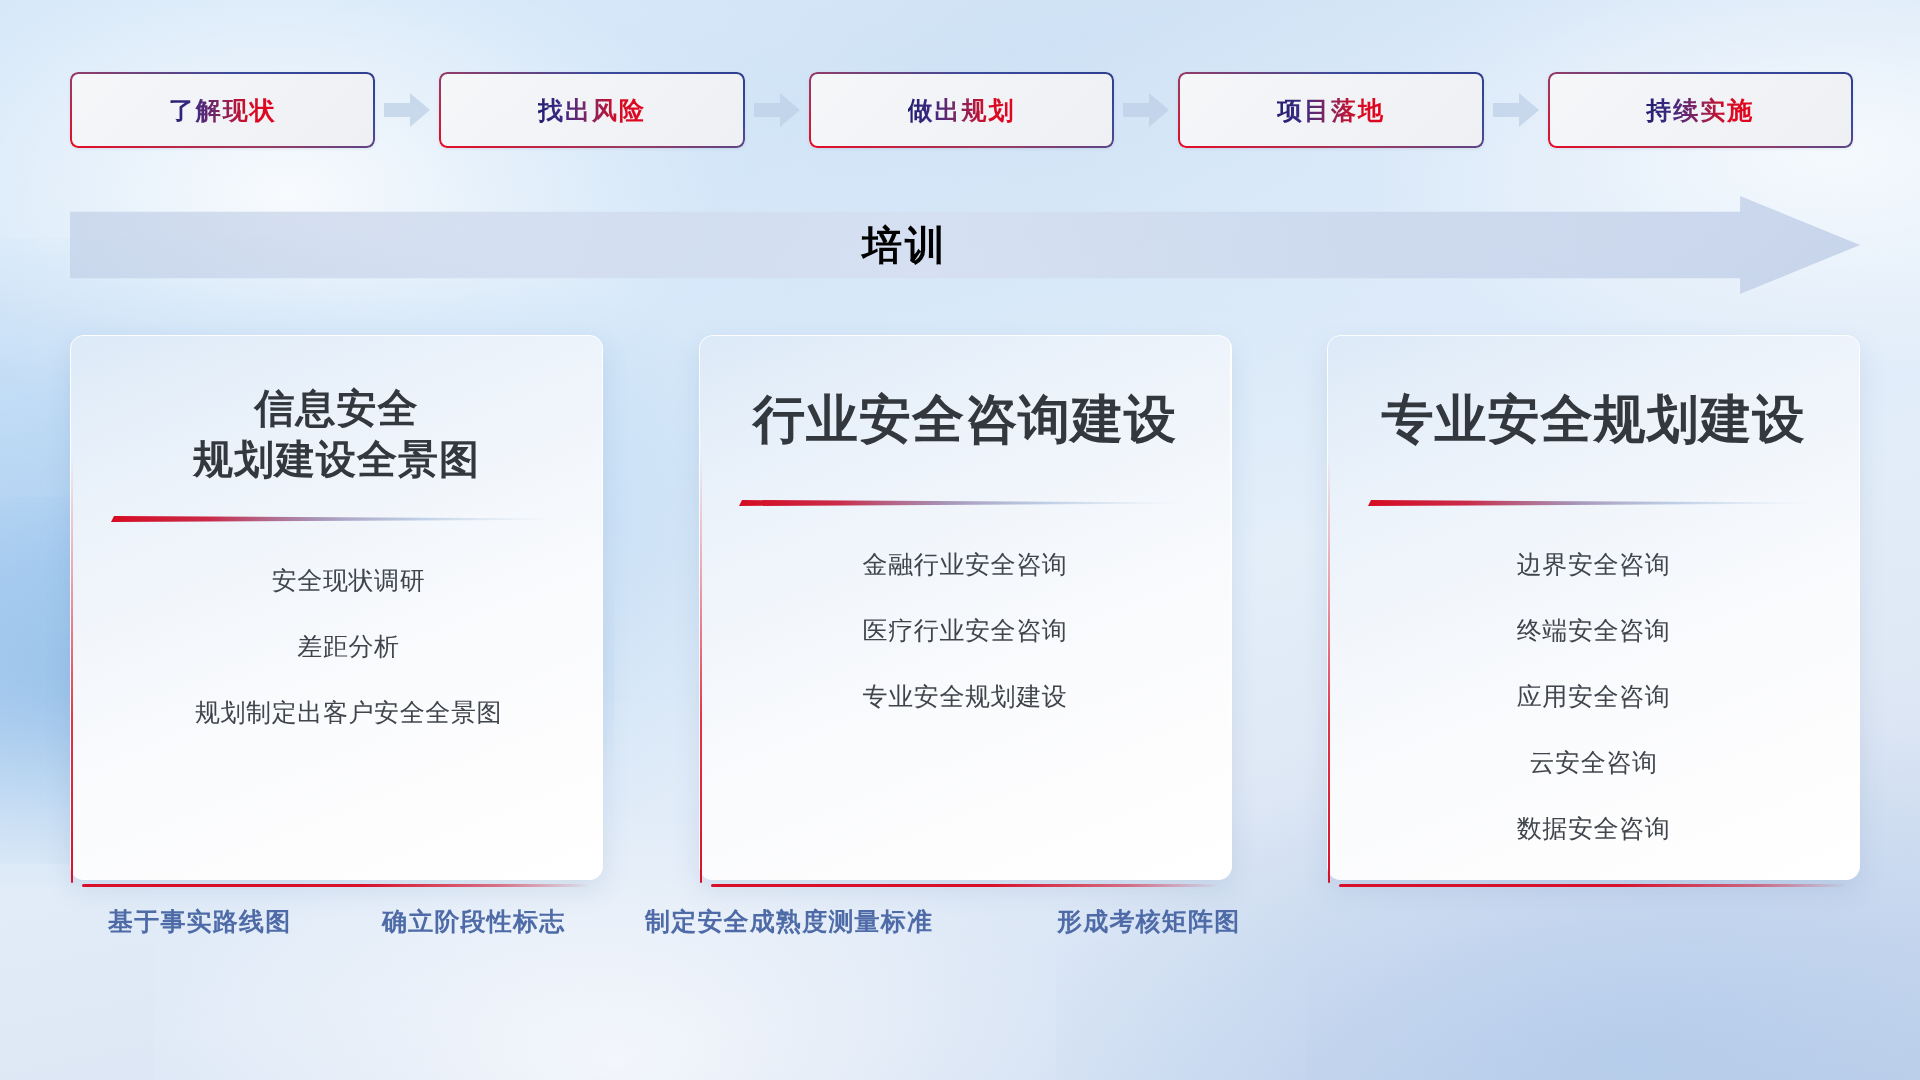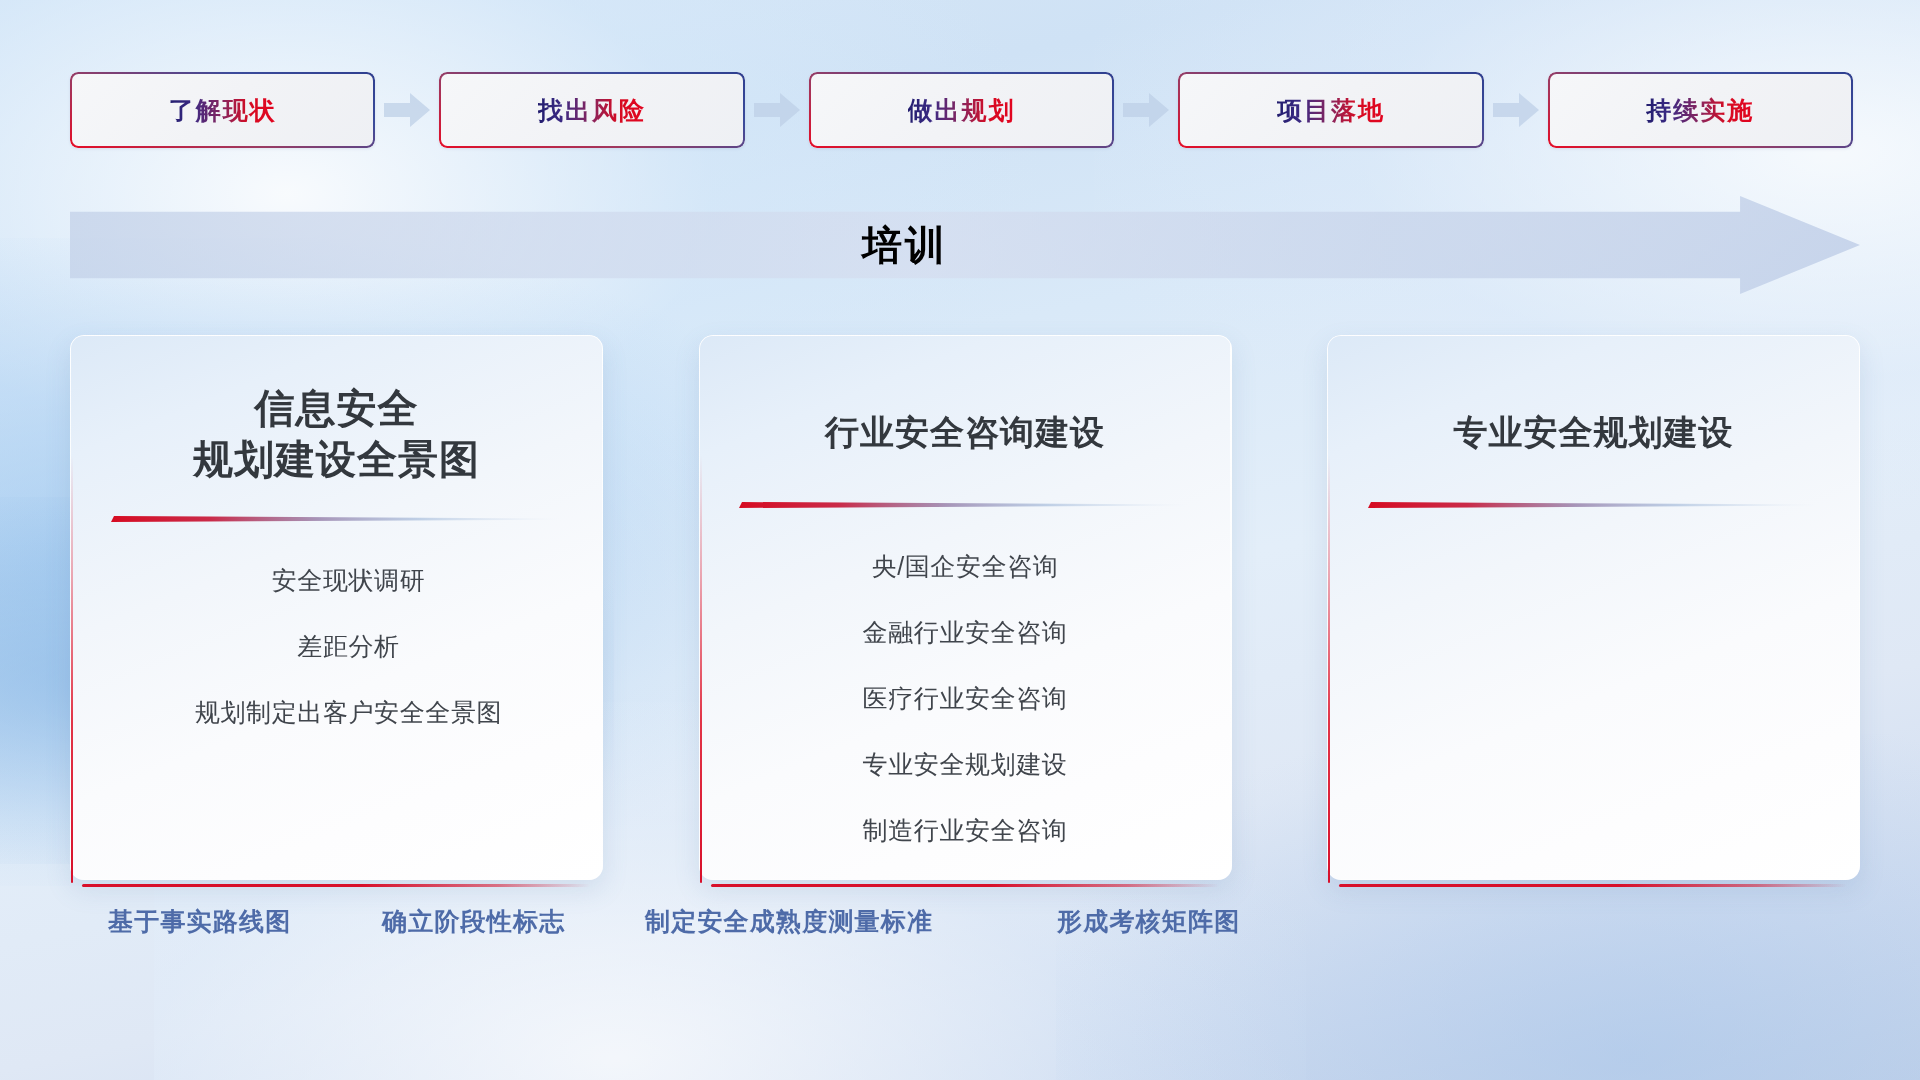--- a/index.html
+++ b/index.html
@@ -123,21 +123,21 @@
   }
 
   .card-inner{position:relative;z-index:5;height:100%;display:flex;flex-direction:column;}
 
   .card-title{
     text-align:center;color:#33383e;
     font-weight:bold;letter-spacing:1px;line-height:1.28;
     white-space:pre-line;
   }
   .card-title.two-line{font-size:40px;margin-top:48px;}
-  .card-title.one-line{font-size:34px;margin-top:76px;}
+  .card-title.one-line{font-size:52px;margin-top:51px;}
 
   .card-divider{
     width:452px;height:11px;margin:0 auto;
     position:relative;
   }
   .card-divider svg{display:block;}
 
   .card-list{
     margin:0;padding:0;list-style:none;
     text-align:center;
@@ -262,25 +262,23 @@
                 <stop offset="46%" stop-color="#8a6f9e" stop-opacity=".72"></stop>
                 <stop offset="68%" stop-color="#8aa7cf" stop-opacity=".50"></stop>
                 <stop offset="88%" stop-color="#c2d3e8" stop-opacity=".25"></stop>
                 <stop offset="100%" stop-color="#dce7f3" stop-opacity="0"></stop>
               </linearGradient>
             </defs>
             <path d="M3 3 L452 5.6 L452 6.6 L0 9 Z" fill="url(#dg2)"></path>
           </svg>
         </div>
         <ul class="card-list" style="margin-top:44px;">
-          <li style="margin-bottom:41px;">央/国企安全咨询</li>
           <li style="margin-bottom:41px;">金融行业安全咨询</li>
           <li style="margin-bottom:41px;">医疗行业安全咨询</li>
           <li style="margin-bottom:41px;">专业安全规划建设</li>
-          <li>制造行业安全咨询</li>
         </ul>
       </div>
     </div>
 
     <div class="card">
       <div class="card-edge-l"></div>
       <div class="card-edge-b"></div>
       <div class="card-inner">
         <div class="card-title one-line">专业安全规划建设</div>
         <div class="card-divider" style="margin-top:44px;">
@@ -291,20 +289,27 @@
                 <stop offset="22%" stop-color="#c8203f" stop-opacity=".95"></stop>
                 <stop offset="46%" stop-color="#8a6f9e" stop-opacity=".72"></stop>
                 <stop offset="68%" stop-color="#8aa7cf" stop-opacity=".50"></stop>
                 <stop offset="88%" stop-color="#c2d3e8" stop-opacity=".25"></stop>
                 <stop offset="100%" stop-color="#dce7f3" stop-opacity="0"></stop>
               </linearGradient>
             </defs>
             <path d="M3 3 L452 5.6 L452 6.6 L0 9 Z" fill="url(#dg3)"></path>
           </svg>
         </div>
+        <ul class="card-list" style="margin-top:44px;">
+          <li style="margin-bottom:41px;">边界安全咨询</li>
+          <li style="margin-bottom:41px;">终端安全咨询</li>
+          <li style="margin-bottom:41px;">应用安全咨询</li>
+          <li style="margin-bottom:41px;">云安全咨询</li>
+          <li>数据安全咨询</li>
+        </ul>
       </div>
     </div>
 
   </div>
 
   <div class="bottom-labels">
     <div class="blabel" style="left:108px;">基于事实路线图</div>
     <div class="blabel" style="left:382px;">确立阶段性标志</div>
     <div class="blabel" style="left:645px;">制定安全成熟度测量标准</div>
     <div class="blabel" style="left:1057px;">形成考核矩阵图</div>

